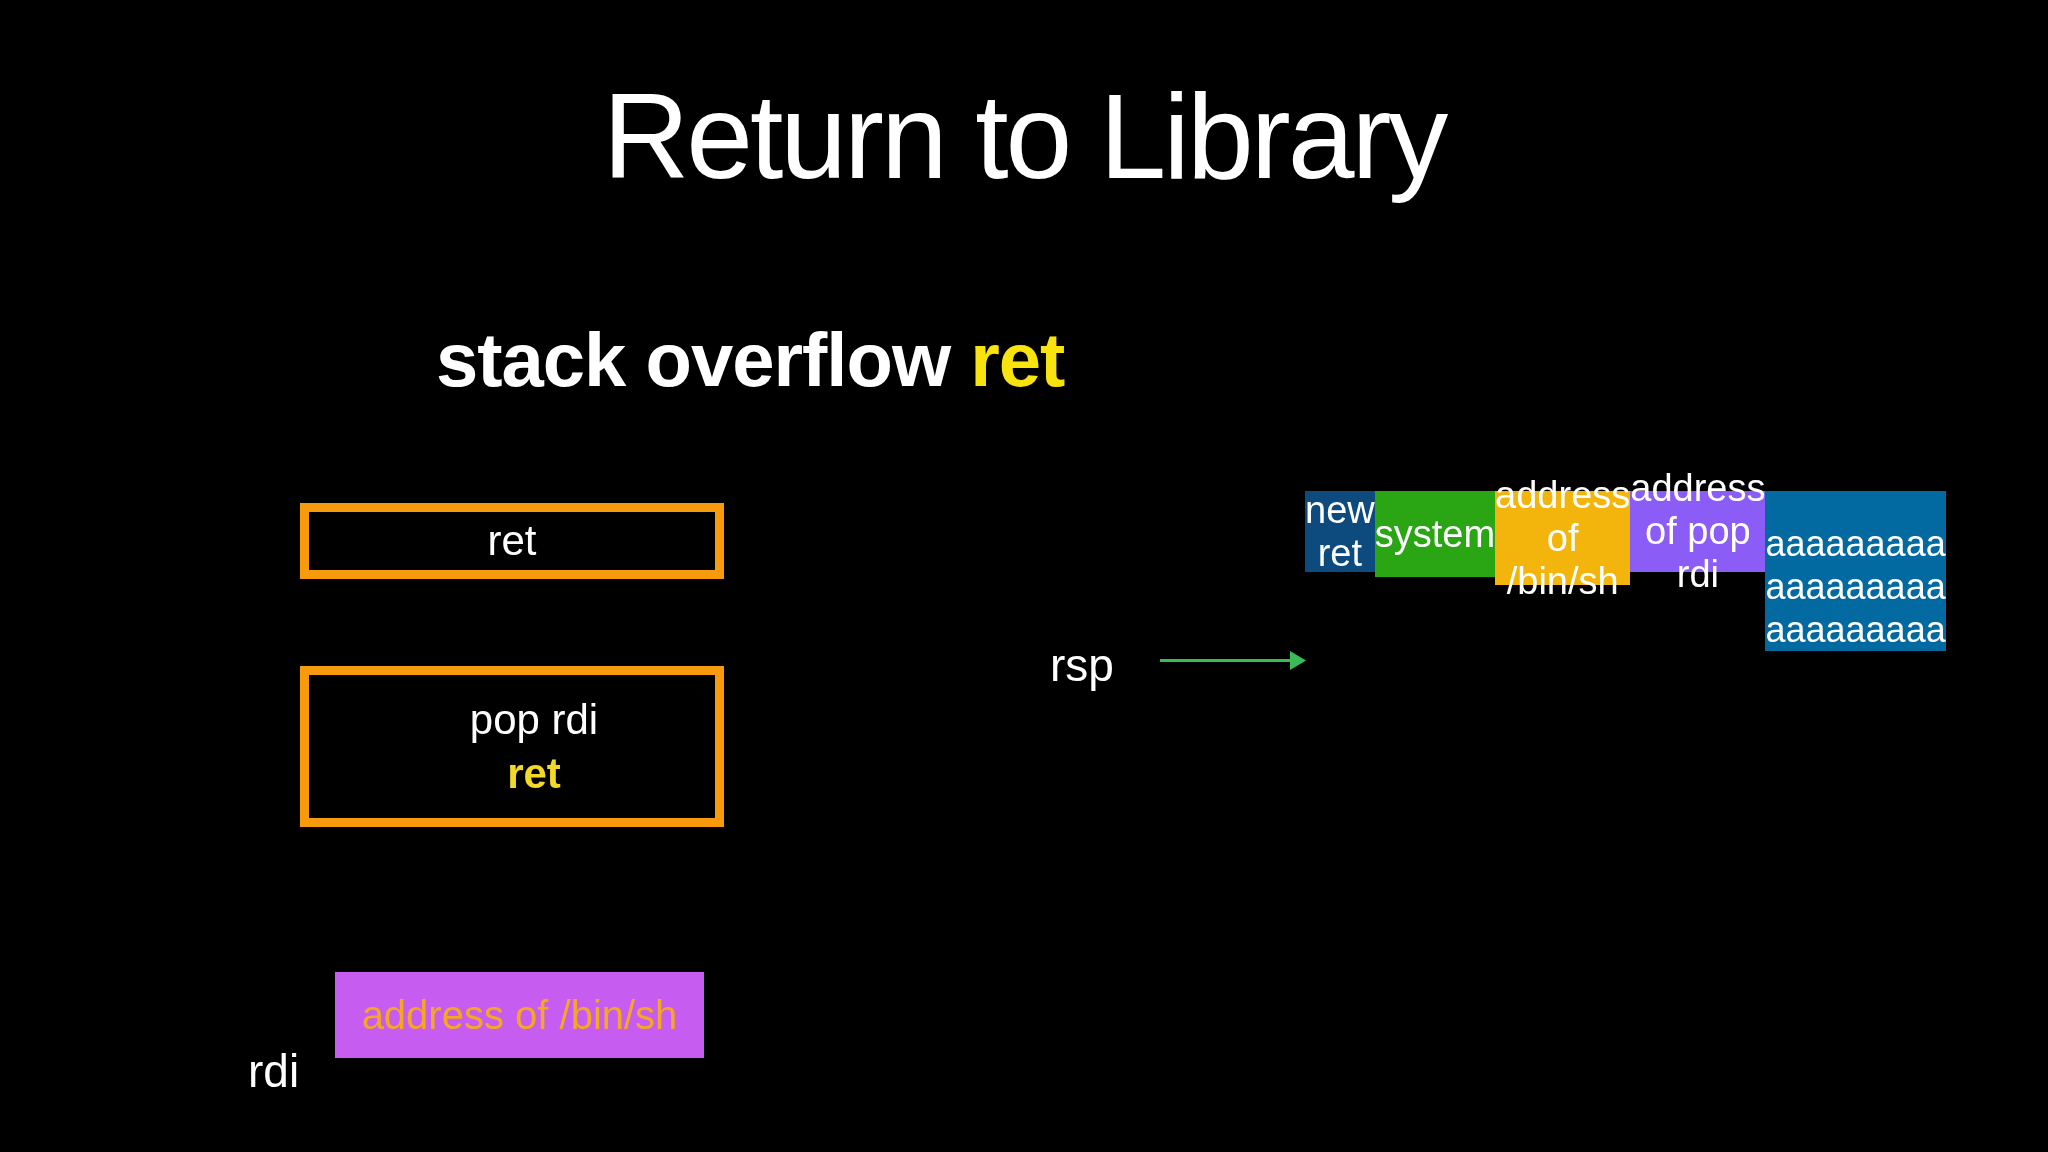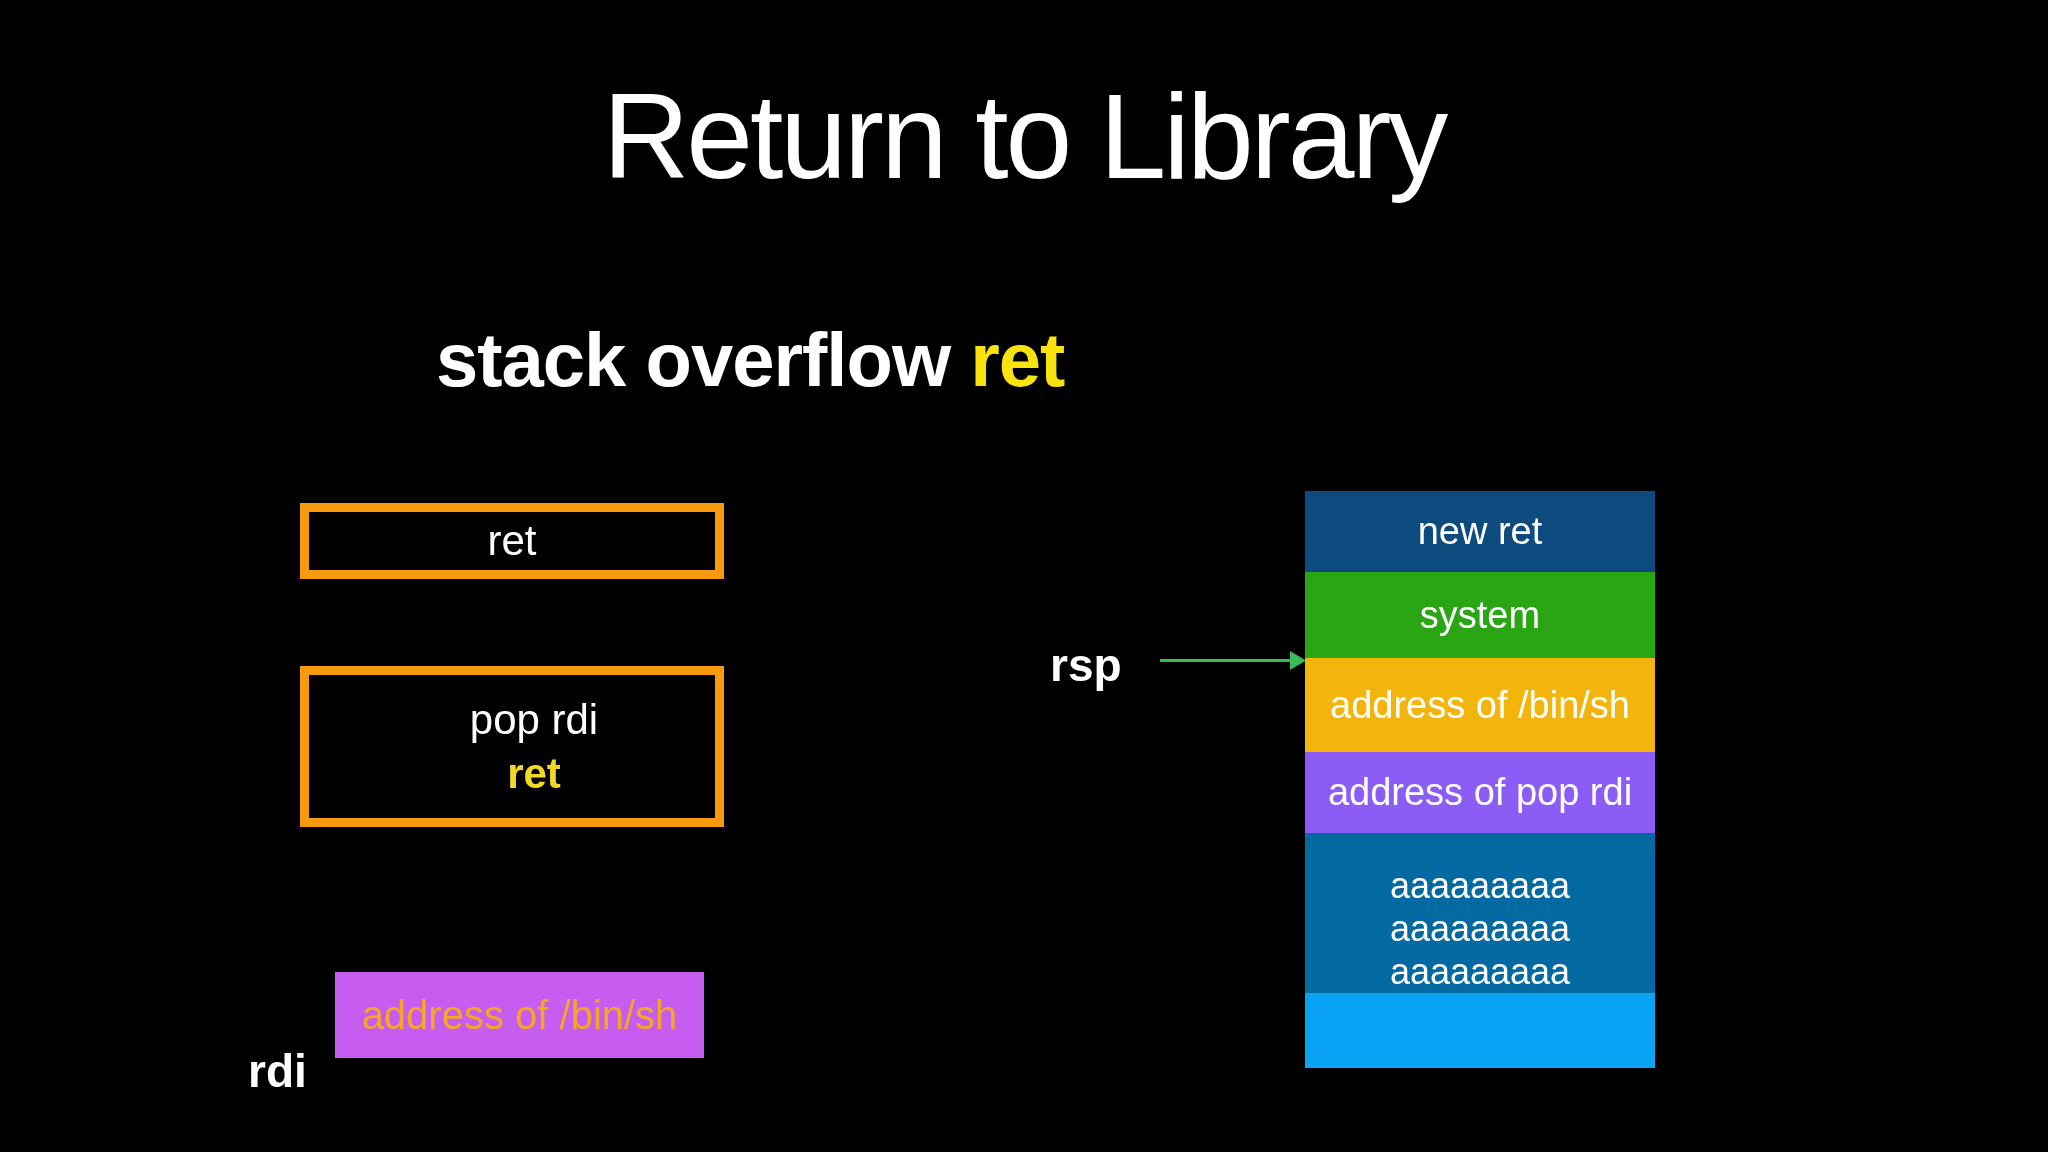--- a/index.html
+++ b/index.html
@@ -54,21 +54,21 @@
     font-size: 42px;
     line-height: 54px;
     text-align: center;
   }
   .gadget-box.ret { top: 503px; height: 76px; }
   .gadget-box.poprdi { top: 666px; height: 161px; padding-left: 44px; }
   .bold-yellow { font-weight: 700; }
   .reg-label {
     position: absolute;
     color: #ffffff;
-    font-weight: 700;
+    font-weight: 400;
     font-size: 46px;
     white-space: nowrap;
   }
   .rdi-label { left: 248px; top: 1016px; margin-top: 28px; }
   .rsp-label { left: 1050px; top: 638px; }
   .rdi-box {
     position: absolute;
     left: 335px;
     top: 972px;
     width: 369px;
@@ -92,21 +92,21 @@
     width: 16px;
     height: 19px;
     clip-path: polygon(0 0, 100% 50%, 0 100%);
   }
   .stack {
     position: absolute;
     left: 1305px;
     top: 491px;
     width: 350px;
     display: flex;
-    flex-direction: column;
+    flex-direction: row;
   }
   .stack-row {
     width: 350px;
     display: flex;
     flex-direction: column;
     align-items: center;
     justify-content: center;
     color: #ffffff;
     font-size: 38px;
     text-align: center;

